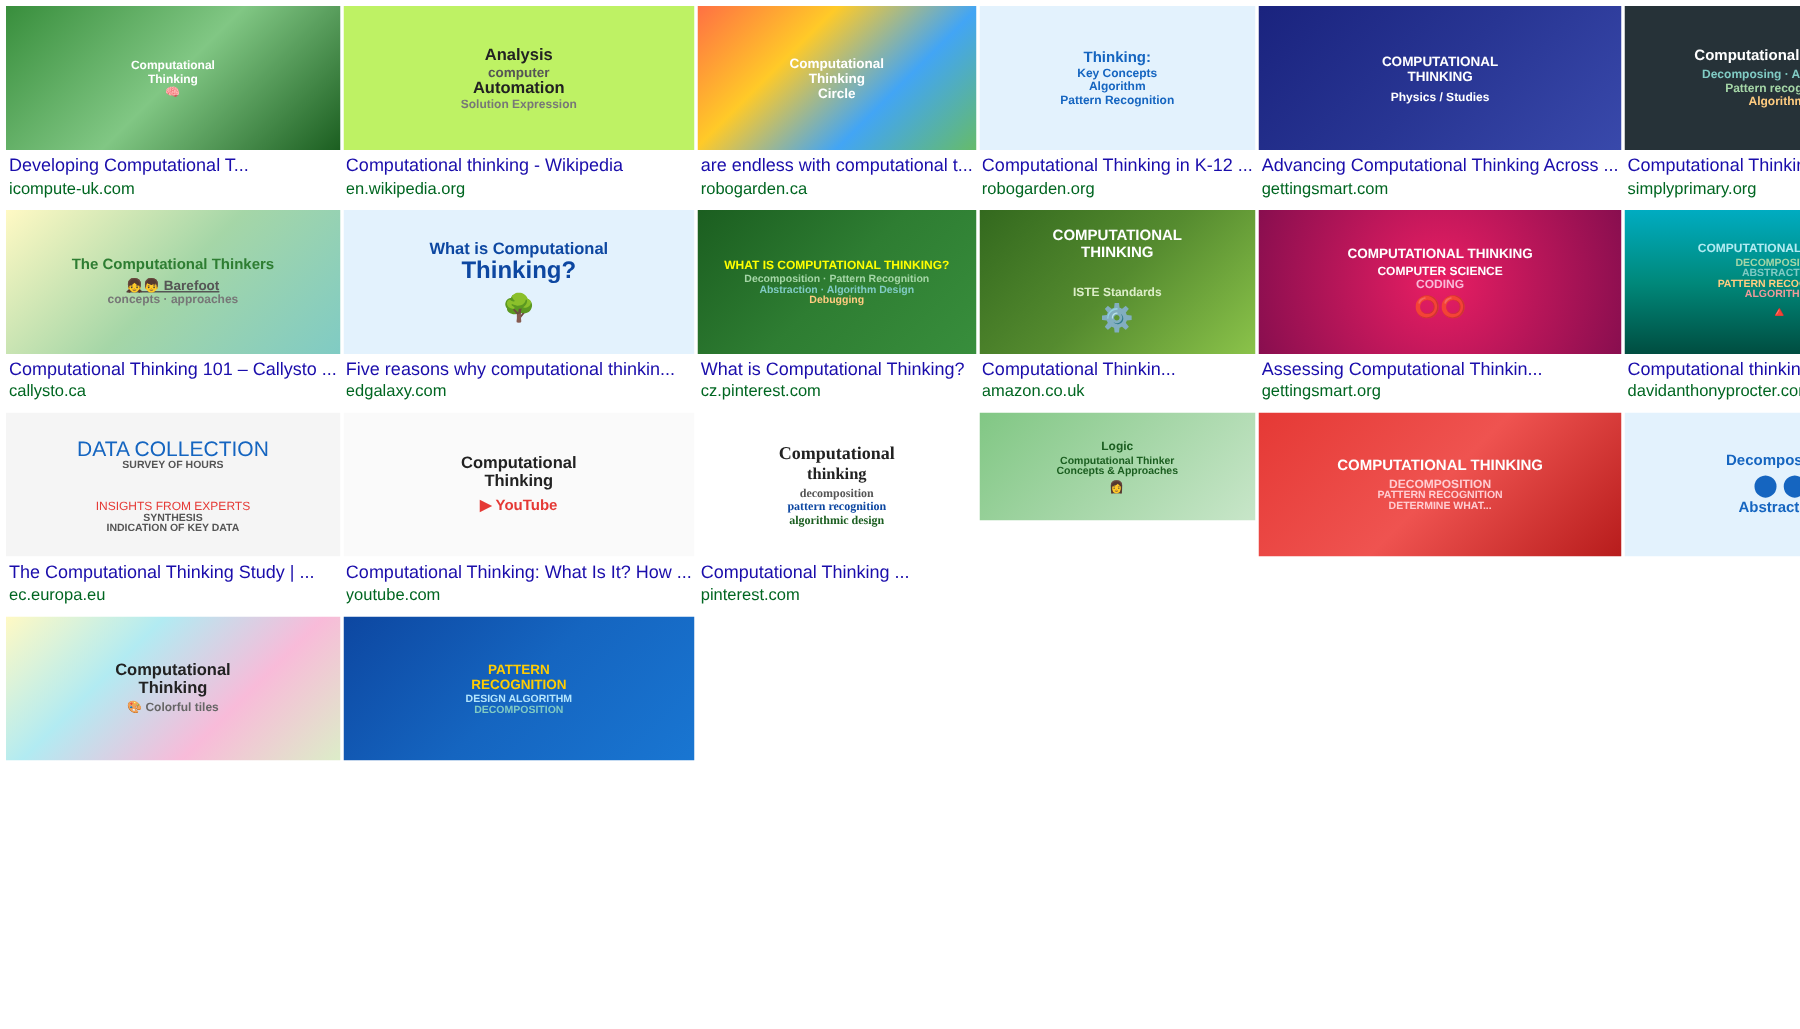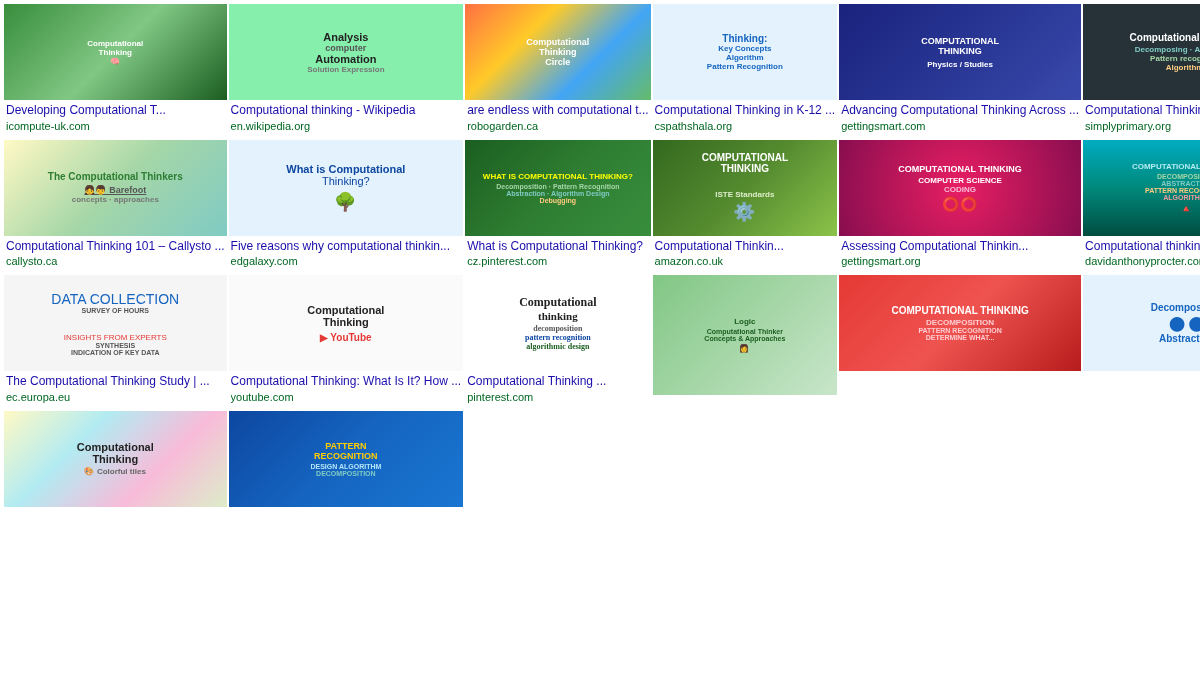--- a/index.html
+++ b/index.html
@@ -75,21 +75,21 @@
       </div>
     </div>
     <div class="card-info">
       <div class="card-title">Developing Computational T...</div>
       <div class="card-domain">icompute-uk.com</div>
     </div>
   </div>
 
   <div class="card">
     <div class="card-image-wrapper" style="background:#f0f0f0;">
-      <div class="img-placeholder" style="color:#333; font-size:9px; background:#86efac; display:flex;align-items:center;justify-content:center;height:100%; flex-direction:column;">
+      <div class="img-placeholder" style="color:#333; font-size:9px; background:#bef264; display:flex;align-items:center;justify-content:center;height:100%; flex-direction:column;">
         <div style="font-weight:bold; font-size:11px; color:#222;">Analysis</div>
         <div style="font-size:9px; color:#555;">computer</div>
         <div style="font-weight:bold; font-size:11px; color:#222;">Automation</div>
         <div style="font-size:8px; color:#777;text-align:right;">Solution Expression</div>
       </div>
     </div>
     <div class="card-info">
       <div class="card-title">Computational thinking - Wikipedia</div>
       <div class="card-domain">en.wikipedia.org</div>
     </div>
@@ -111,21 +111,21 @@
     <div class="card-image-wrapper" style="background:#e3f2fd;">
       <div class="img-placeholder" style="background:#e3f2fd; color:#1565c0; font-size:8px; display:flex;align-items:center;justify-content:center;height:100%; flex-direction:column;">
         <div style="font-weight:bold; font-size:10px;">Thinking:</div>
         <div>Key Concepts</div>
         <div>Algorithm</div>
         <div>Pattern Recognition</div>
       </div>
     </div>
     <div class="card-info">
       <div class="card-title">Computational Thinking in K-12 ...</div>
-      <div class="card-domain">cspathshala.org</div>
+      <div class="card-domain">robogarden.org</div>
     </div>
   </div>
 
   <div class="card">
     <div class="card-image-wrapper" style="background:#1a237e;">
       <div class="img-placeholder" style="background: linear-gradient(135deg,#1a237e,#283593,#3949ab); color:#fff; font-size:8px; display:flex;align-items:center;justify-content:center;height:100%; flex-direction:column;">
         <div style="font-weight:bold; font-size:9px;">COMPUTATIONAL</div>
         <div style="font-weight:bold; font-size:9px;">THINKING</div>
         <div style="font-size:8px; margin-top:4px;">Physics / Studies</div>
       </div>
@@ -162,21 +162,21 @@
     <div class="card-info">
       <div class="card-title">Computational Thinking 101 – Callysto ...</div>
       <div class="card-domain">callysto.ca</div>
     </div>
   </div>
 
   <div class="card">
     <div class="card-image-wrapper" style="background:#e3f2fd;">
       <div class="img-placeholder" style="background:#e3f2fd; color:#1565c0; font-size:9px; display:flex;align-items:center;justify-content:center;height:100%; flex-direction:column;">
         <div style="font-weight:bold; font-size:11px; color:#0d47a1;">What is Computational</div>
-        <div style="font-weight:normal; font-size:11px; color:#0d47a1;">Thinking?</div>
+        <div style="font-weight:bold; font-size:16px; color:#0d47a1;">Thinking?</div>
         <div style="font-size:18px; margin-top:4px;">🌳</div>
       </div>
     </div>
     <div class="card-info">
       <div class="card-title">Five reasons why computational thinkin...</div>
       <div class="card-domain">edgalaxy.com</div>
     </div>
   </div>
 
   <div class="card">
@@ -281,21 +281,21 @@
         <div style="font-size:8px; color:#1b5e20;">algorithmic design</div>
       </div>
     </div>
     <div class="card-info">
       <div class="card-title">Computational Thinking ...</div>
       <div class="card-domain">pinterest.com</div>
     </div>
   </div>
 
   <div class="card">
-    <div class="card-image-wrapper" style="background:#fca5a5; height:120px;">
+    <div class="card-image-wrapper" style="background:#fca5a5; height:72px;">
       <div class="img-placeholder" style="background: linear-gradient(135deg,#81c784,#a5d6a7,#c8e6c9); color:#1b5e20; font-size:7px; display:flex;align-items:center;justify-content:center;height:100%; flex-direction:column; text-align:center;">
         <div style="font-weight:bold; font-size:8px;">Logic</div>
         <div style="font-size:7px; margin-top:2px;">Computational Thinker</div>
         <div style="font-size:7px;">Concepts &amp; Approaches</div>
         <div style="font-size:8px; margin-top:2px;">👩</div>
       </div>
     </div>
     <div class="card-info">
       <div class="card-title"></div>
       <div class="card-domain"></div>

